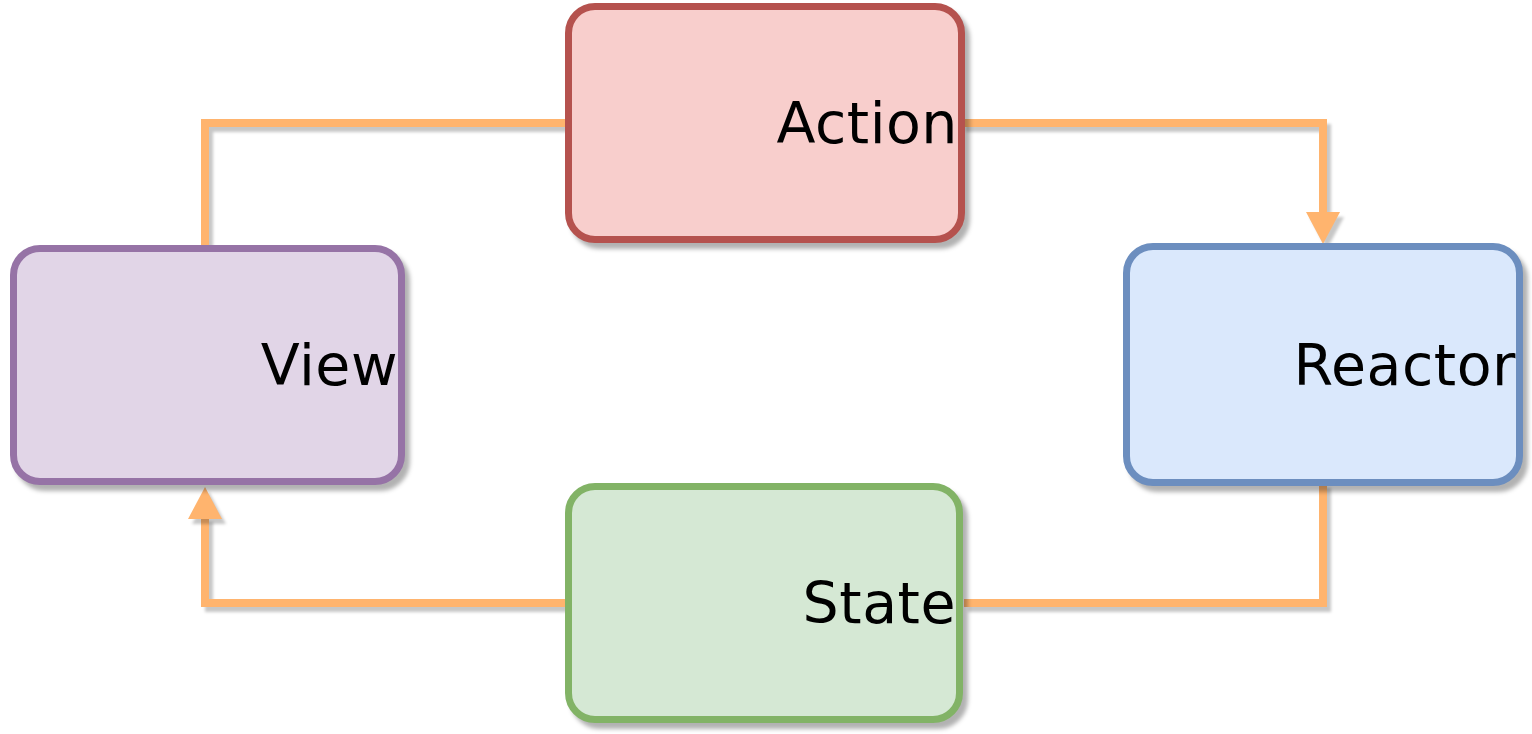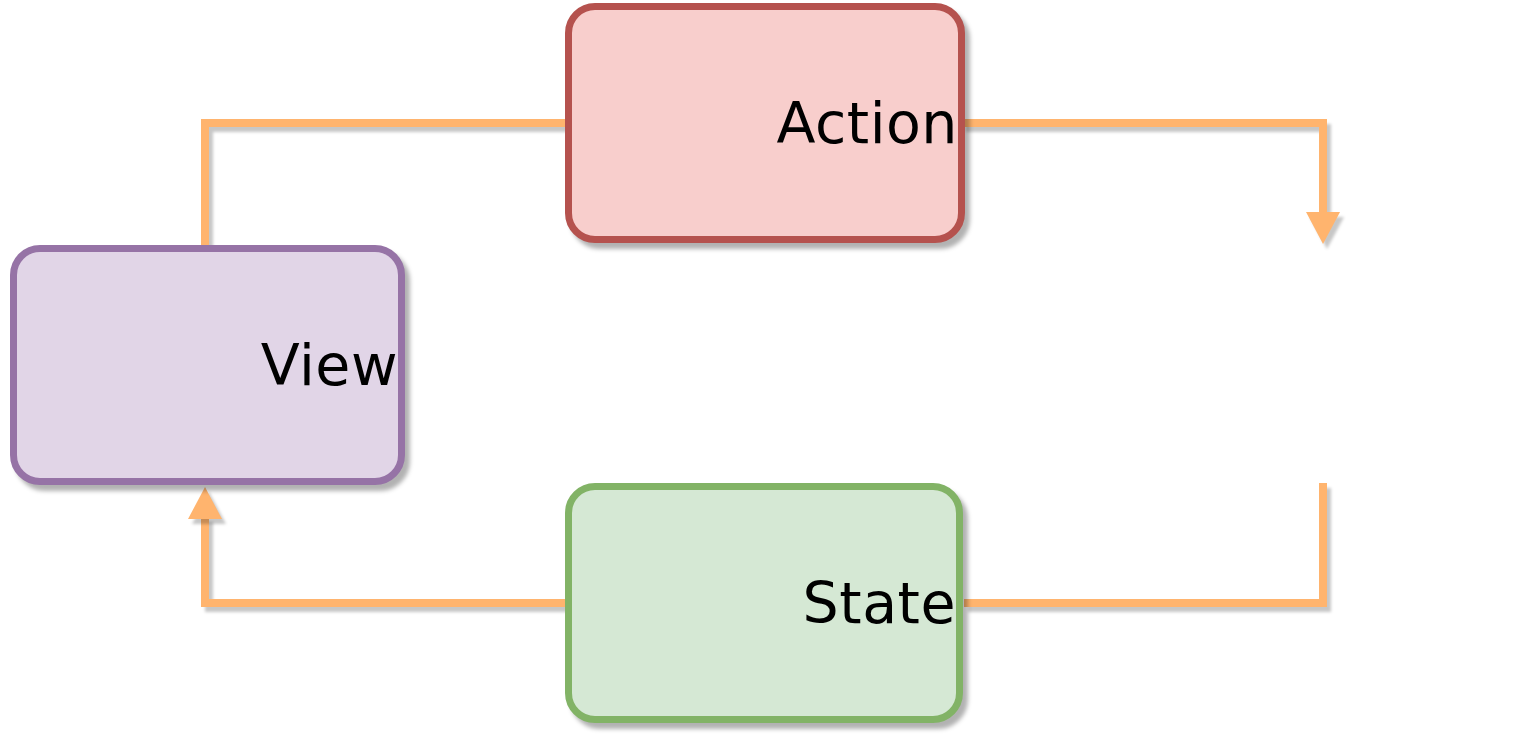--- a/index.html
+++ b/index.html
@@ -69,20 +69,23 @@
     <path class="edge" d="M 1323 483 L 1323 603 L 964 603" stroke="#ffb46e"></path>
 
     <path class="edge" d="M 566 603 L 205 603 L 205 517" stroke="#ffb46e"></path>
     <polygon class="arrowhead" points="188,519 222,519 205,487" fill="#ffb46e"></polygon>
   </svg>
 
   <div class="node node-action" style="background: rgb(248, 206, 204); border-color: rgb(181, 82, 78);">
     <span class="node-label" style="color: rgb(0, 0, 0);">Action</span>
   </div>
 
+  <div class="node node-reactor" style="background: rgb(218, 232, 252); border-color: rgb(108, 142, 191);">
+    <span class="node-label" style="color: rgb(0, 0, 0);">Reactor</span>
+  </div>
 
   <div class="node node-view" style="background: rgb(225, 213, 231); border-color: rgb(150, 115, 166);">
     <span class="node-label" style="color: rgb(0, 0, 0);">View</span>
   </div>
 
   <div class="node node-state" style="background: rgb(213, 232, 212); border-color: rgb(130, 179, 102);">
     <span class="node-label" style="color: rgb(0, 0, 0);">State</span>
   </div>
 
 </div>

